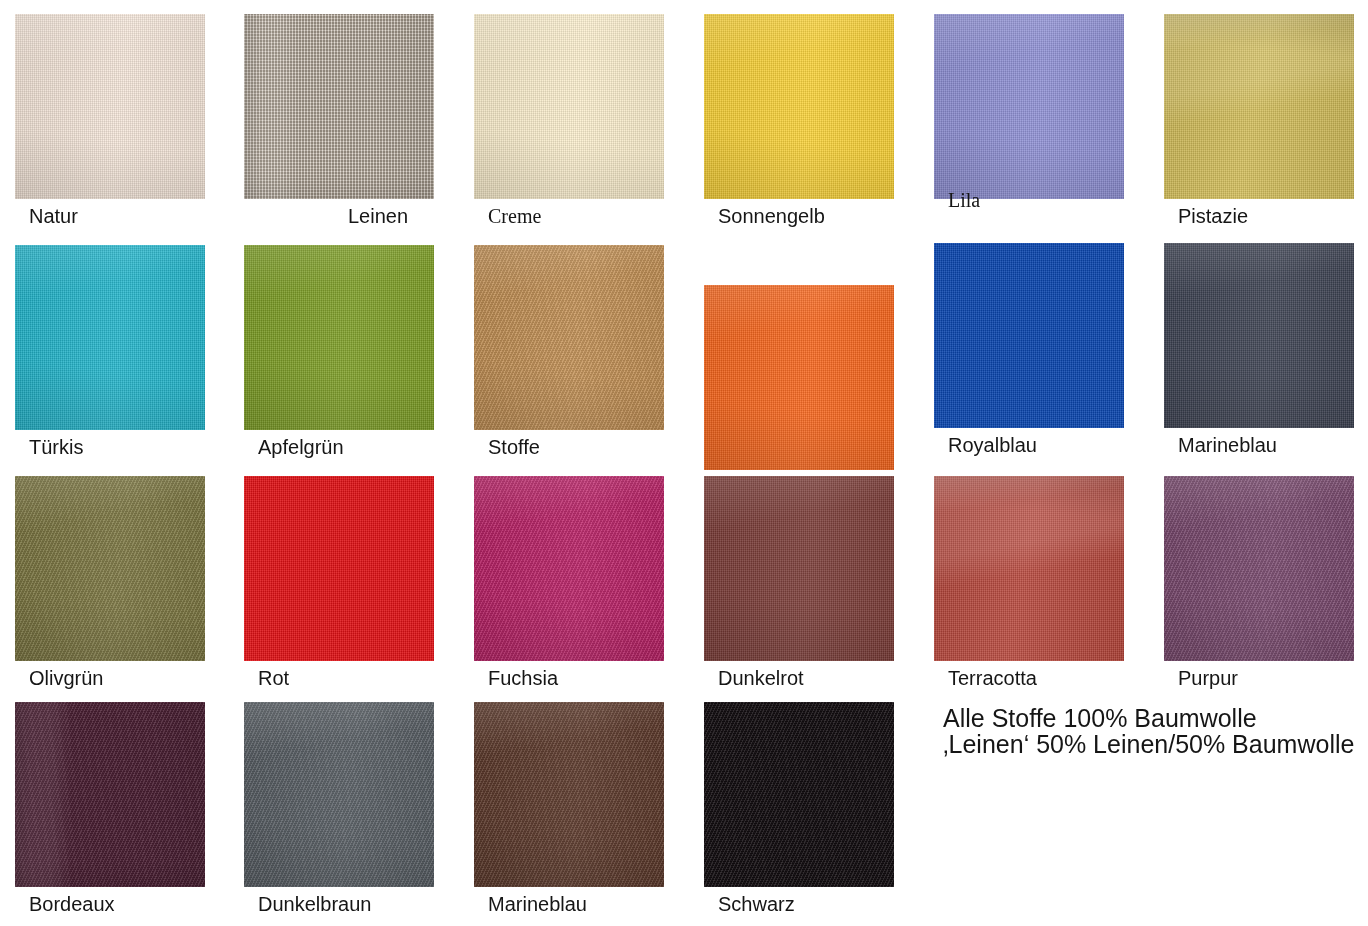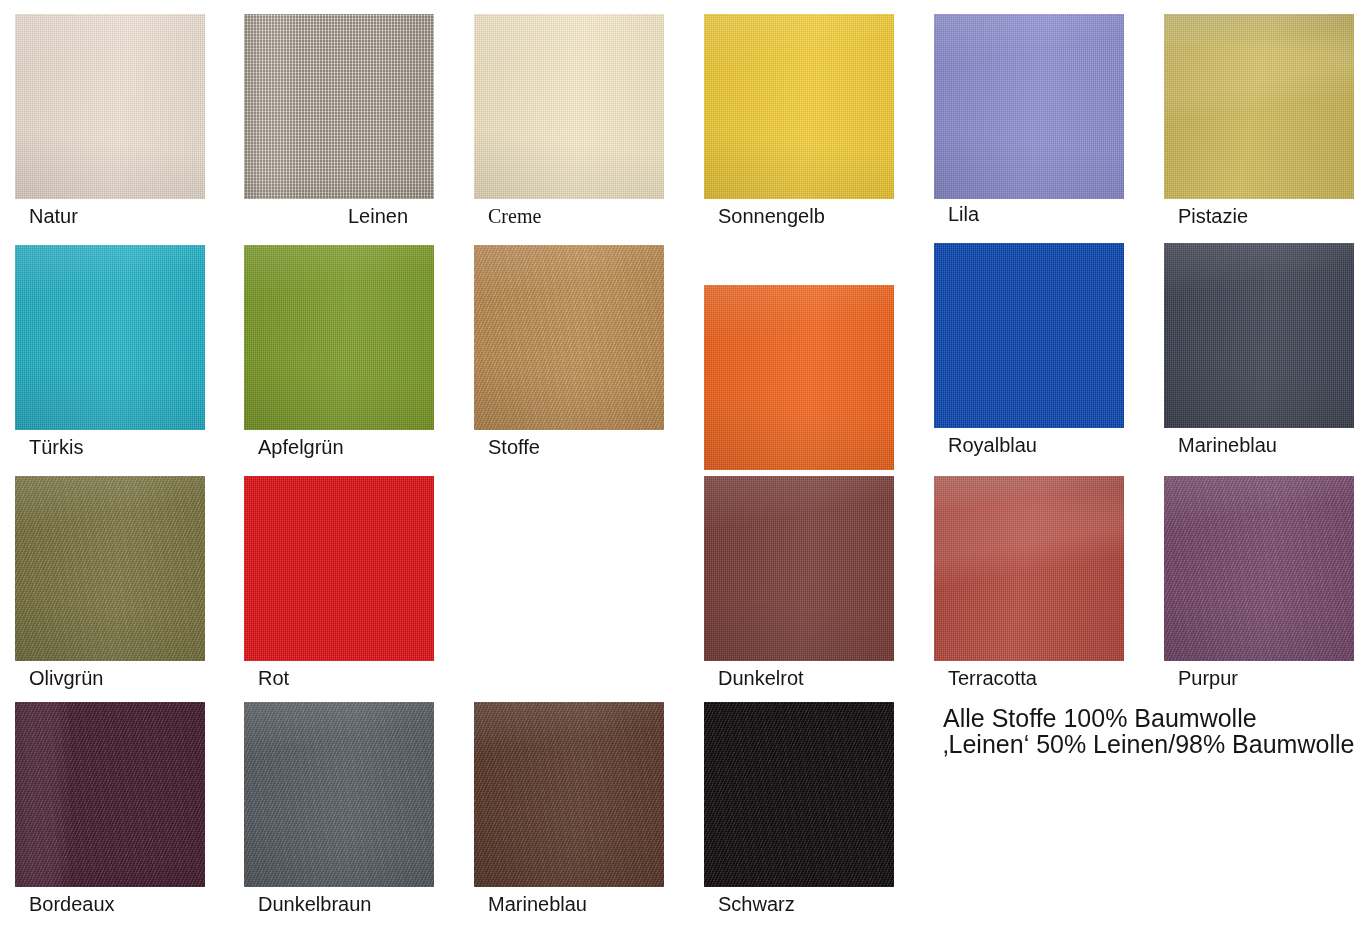--- a/index.html
+++ b/index.html
@@ -144,21 +144,21 @@
     <div class="cell" style="left: 704px; top: 14px; width: 190px; height: 217px;">
       <div class="swatch weave-plain" style="background-color: rgb(251, 211, 53);">
         <div class="folds folds-soft"></div>
       </div>
       <div class="label" style="top: 191px;">Sonnengelb</div>
     </div>
     <div class="cell" style="left: 934px; top: 14px; width: 190px; height: 217px;">
       <div class="swatch weave-plain" style="background-color: rgb(142, 144, 214);">
         <div class="folds folds-soft"></div>
       </div>
-      <div class="label" style="top: 189px;">Lila</div>
+      <div class="label" style="top: 175px; font-family: Liberation Serif, serif;">Lila</div>
     </div>
     <div class="cell" style="left: 1164px; top: 14px; width: 190px; height: 217px;">
       <div class="swatch weave-plain" style="background-color: rgb(212, 190, 87);">
         <div class="folds folds-strong"></div>
       </div>
       <div class="label" style="top: 191px;">Pistazie</div>
     </div>
     <div class="cell" style="left: 15px; top: 245px; width: 190px; height: 217px;">
       <div class="swatch weave-plain" style="background-color: rgb(31, 182, 204);">
         <div class="folds folds-soft"></div>
@@ -200,20 +200,26 @@
         <div class="folds folds-soft"></div>
       </div>
       <div class="label" style="top: 191px;">Olivgrün</div>
     </div>
     <div class="cell" style="left: 244px; top: 476px; width: 190px; height: 217px;">
       <div class="swatch weave-plain" style="background-color: rgb(224, 16, 20);">
         <div class="folds folds-none"></div>
       </div>
       <div class="label" style="top: 191px;">Rot</div>
     </div>
+    <div class="cell" style="left: 474px; top: 476px; width: 190px; height: 217px;">
+      <div class="swatch weave-twill" style="background-color: rgb(190, 33, 104);">
+        <div class="folds folds-soft"></div>
+      </div>
+      <div class="label" style="top: 191px;">Fuchsia</div>
+    </div>
     <div class="cell" style="left: 704px; top: 476px; width: 190px; height: 217px;">
       <div class="swatch weave-plain" style="background-color: rgb(122, 58, 53);">
         <div class="folds folds-soft"></div>
       </div>
       <div class="label" style="top: 191px;">Dunkelrot</div>
     </div>
     <div class="cell" style="left: 934px; top: 476px; width: 190px; height: 217px;">
       <div class="swatch weave-plain" style="background-color: rgb(184, 68, 56);">
         <div class="folds folds-strong"></div>
       </div>
@@ -246,14 +252,14 @@
     <div class="cell" style="left: 704px; top: 702px; width: 190px; height: 217px;">
       <div class="swatch weave-twill" style="background-color: rgb(18, 13, 16);">
         <div class="folds folds-none"></div>
       </div>
       <div class="label" style="top: 191px;">Schwarz</div>
     </div>
   </div>
 
 <div id="note">
   <div>Alle Stoffe 100% Baumwolle</div>
-  <div>‚Leinen‘ 50% Leinen/98% Baumwolle</div>
+  <div>‚Leinen‘ 50% Leinen/50% Baumwolle</div>
 </div>
 
 </body></html>

